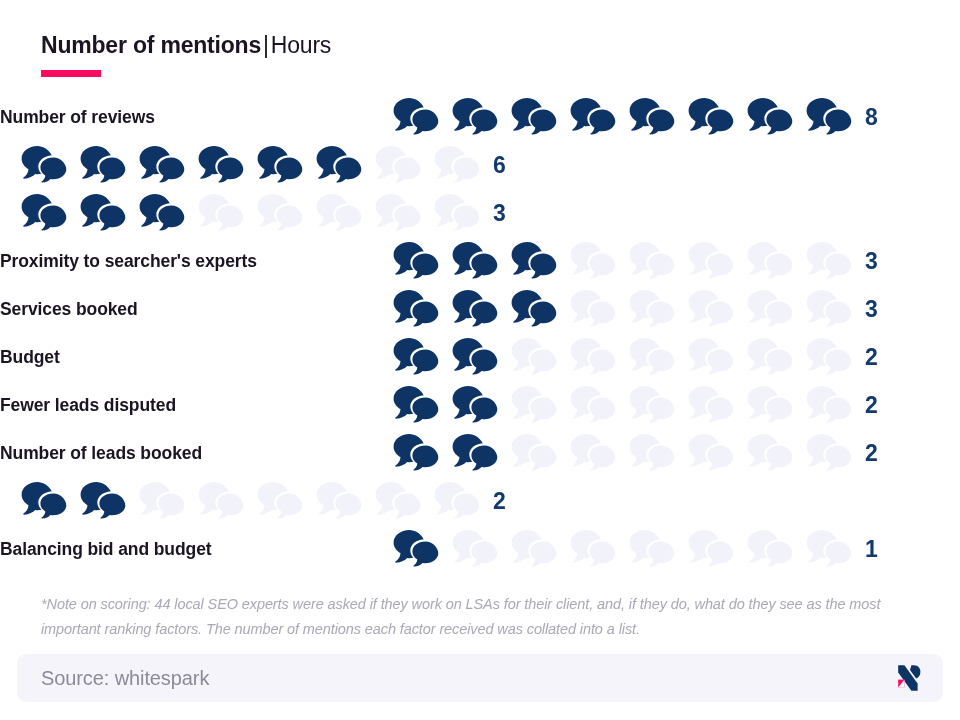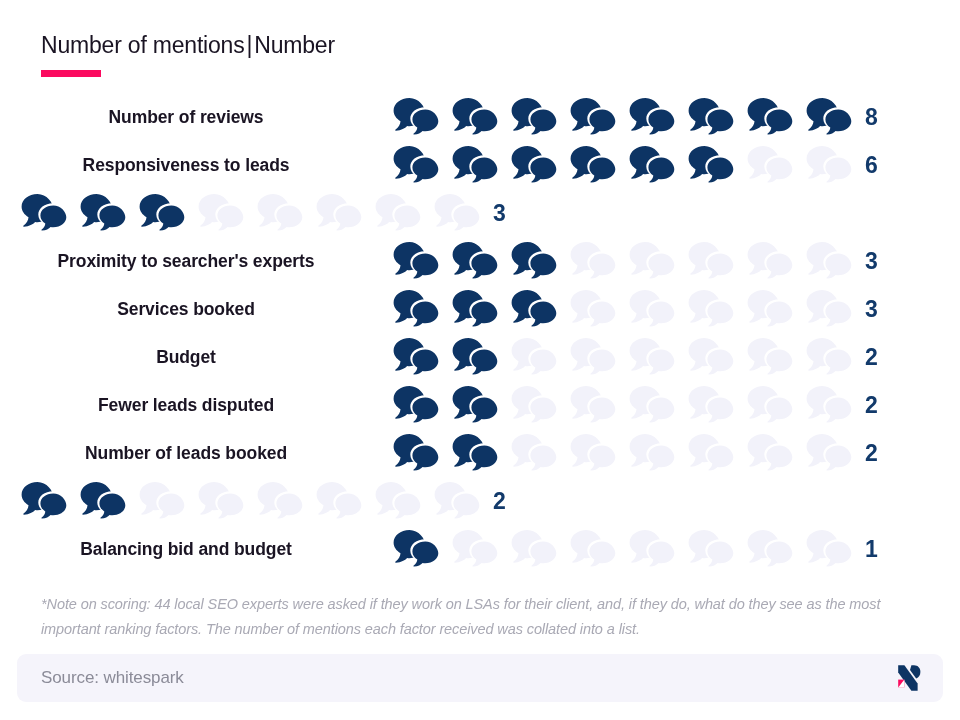--- a/index.html
+++ b/index.html
@@ -22,21 +22,21 @@
     top: 30px;
   }
   .title {
     font-size: 23px;
     line-height: 30px;
     color: #1a1423;
     white-space: nowrap;
     letter-spacing: -0.2px;
   }
   .title .title-strong {
-    font-weight: normal;
+    font-weight: bold;
     text-align: center;
   }
   .title .title-sep {
     font-weight: normal;
     color: #1a1423;
     padding: 0 2px;
   }
   .title .title-light {
     font-weight: normal;
   }
@@ -55,21 +55,21 @@
     width: 960px;
   }
   .row {
     display: flex;
     align-items: center;
     height: 48px;
   }
   .row-label {
     width: 372px;
     padding-right: 0px;
-    text-align: center;
+    text-align: left;
     font-size: 17.5px;
     font-weight: bold;
     color: #1a1423;
     white-space: nowrap;
     letter-spacing: -0.1px;
   }
   .row-icons {
     width: 477px;
     padding-left: 21px;
     display: flex;
@@ -119,38 +119,38 @@
     width: 926px;
     height: 48px;
     background: #f5f4fb;
     border-radius: 9px;
     display: flex;
     align-items: center;
     box-sizing: border-box;
     padding: 0 22px 0 24px;
   }
   .footer-source {
-    font-size: 17px;
+    font-size: 20px;
     color: #8b8b98;
     flex: 1 1 auto;
     letter-spacing: -0.1px;
   }
   .footer-logo {
     flex: 0 0 auto;
     width: 26px;
     height: 28px;
     display: block;
   }
 </style>
 </head>
 <body>
 
 <div class="header">
   <div class="title">
-    <span class="title-strong">Number of mentions</span><span class="title-sep">|</span><span class="title-light">Number</span>
+    <span class="title-strong">Number of mentions</span><span class="title-sep">|</span><span class="title-light">Hours</span>
   </div>
   <div class="accent-bar"></div>
 </div>
 
 <div class="chart" id="chart-rows">
     <div class="row">
       <div class="row-label">Number of reviews</div>
       <div class="row-icons">
         <div class="icon-slot">
           <svg viewBox="0 0 49 41">
@@ -205,21 +205,20 @@
           <svg viewBox="0 0 49 41">
             <path d="M16.5 1 C7.4 1 0.6 6.6 0.6 13.6 C0.6 18.0 3.3 21.9 7.5 24.2 C7.3 27.4 5.6 30.3 2.6 32.4 C2.0 32.8 2.3 33.8 3.0 33.7 C8.2 33.3 12.0 31.4 14.2 29.0 C14.9 29.1 15.7 29.2 16.5 29.2 C25.6 29.2 32.4 23.6 32.4 16.6 C32.4 9.6 25.6 1 16.5 1 Z" fill="#0d3464"></path>
             <path d="M32.0 10.3 C23.6 10.3 17.3 15.3 17.3 21.6 C17.3 25.3 19.4 28.6 22.8 30.7 C22.6 33.4 21.2 35.8 18.7 37.6 C18.1 38.0 18.4 38.9 19.1 38.8 C23.6 38.4 26.9 36.7 28.8 34.6 C29.8 34.8 30.9 34.9 32.0 34.9 C40.4 34.9 46.8 29.9 46.8 23.6 C46.8 17.3 40.4 10.3 32.0 10.3 Z" fill="#ffffff"></path>
             <path d="M32.3 12.5 C24.9 12.5 19.4 16.9 19.4 22.4 C19.4 25.7 21.3 28.6 24.3 30.4 C24.1 32.8 22.9 34.9 20.7 36.5 C20.2 36.9 20.5 37.7 21.1 37.6 C25.0 37.2 27.9 35.7 29.6 33.9 C30.5 34.1 31.4 34.2 32.3 34.2 C39.7 34.2 45.3 29.8 45.3 24.3 C45.3 18.8 39.7 12.5 32.3 12.5 Z" fill="#0d3464"></path>
           </svg>
         </div>
       </div>
       <div class="row-value">8</div>
     </div>
     <div class="row">
-      <div class="row-label">Responsiveness to leads</div>
       <div class="row-icons">
         <div class="icon-slot">
           <svg viewBox="0 0 49 41">
             <path d="M16.5 1 C7.4 1 0.6 6.6 0.6 13.6 C0.6 18.0 3.3 21.9 7.5 24.2 C7.3 27.4 5.6 30.3 2.6 32.4 C2.0 32.8 2.3 33.8 3.0 33.7 C8.2 33.3 12.0 31.4 14.2 29.0 C14.9 29.1 15.7 29.2 16.5 29.2 C25.6 29.2 32.4 23.6 32.4 16.6 C32.4 9.6 25.6 1 16.5 1 Z" fill="#0d3464"></path>
             <path d="M32.0 10.3 C23.6 10.3 17.3 15.3 17.3 21.6 C17.3 25.3 19.4 28.6 22.8 30.7 C22.6 33.4 21.2 35.8 18.7 37.6 C18.1 38.0 18.4 38.9 19.1 38.8 C23.6 38.4 26.9 36.7 28.8 34.6 C29.8 34.8 30.9 34.9 32.0 34.9 C40.4 34.9 46.8 29.9 46.8 23.6 C46.8 17.3 40.4 10.3 32.0 10.3 Z" fill="#ffffff"></path>
             <path d="M32.3 12.5 C24.9 12.5 19.4 16.9 19.4 22.4 C19.4 25.7 21.3 28.6 24.3 30.4 C24.1 32.8 22.9 34.9 20.7 36.5 C20.2 36.9 20.5 37.7 21.1 37.6 C25.0 37.2 27.9 35.7 29.6 33.9 C30.5 34.1 31.4 34.2 32.3 34.2 C39.7 34.2 45.3 29.8 45.3 24.3 C45.3 18.8 39.7 12.5 32.3 12.5 Z" fill="#0d3464"></path>
           </svg>
         </div>
         <div class="icon-slot">
           <svg viewBox="0 0 49 41">

